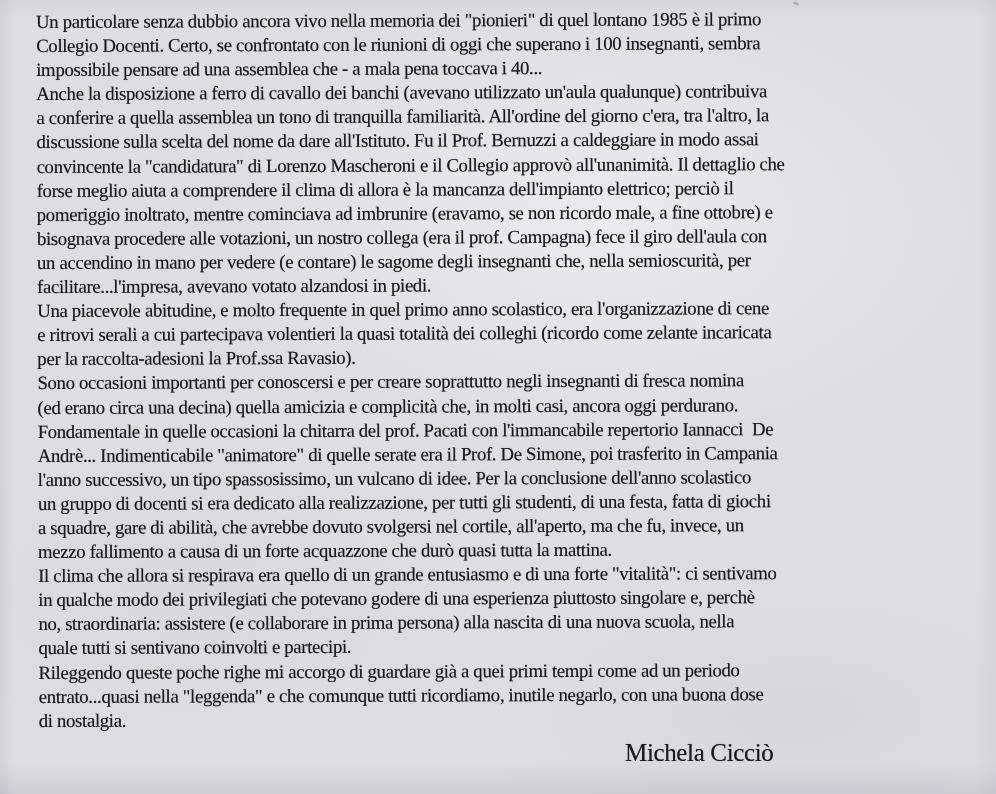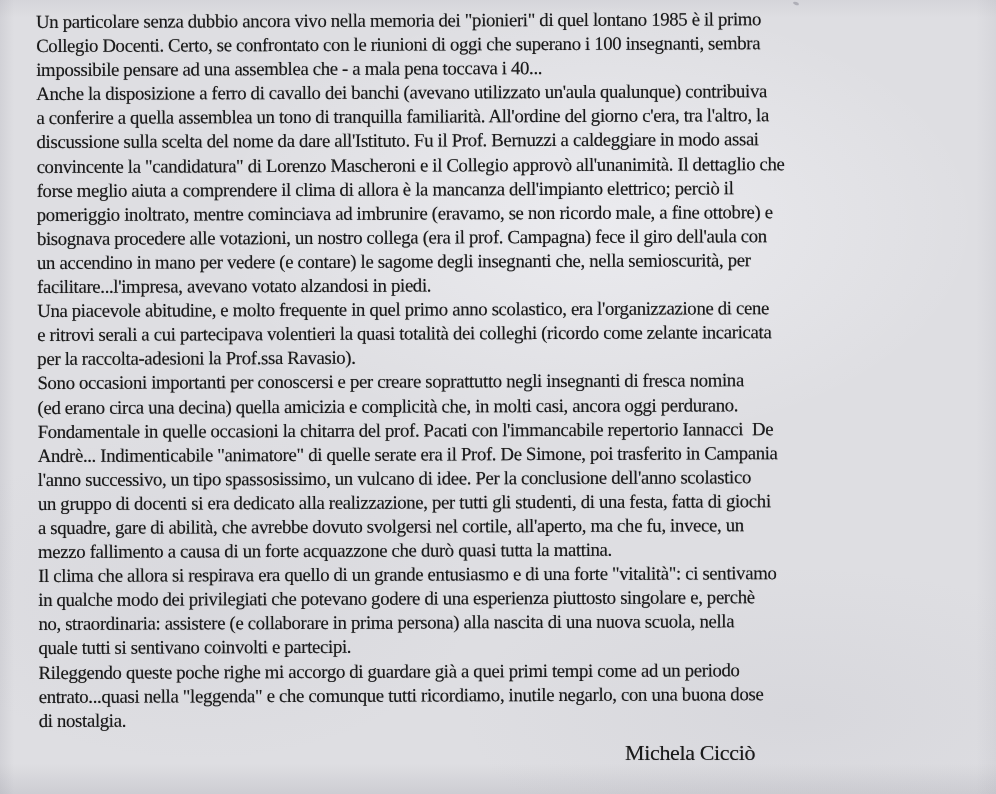--- a/index.html
+++ b/index.html
@@ -39,21 +39,21 @@
   .paragraph { margin: 0; }
   .line {
     white-space: pre;
     height: 24.1px;
   }
   .signature {
     position: absolute;
     left: 625px;
     top: 741px;
     color: #1a1a1a;
-    font-size: 22px;
+    font-size: 25px;
     line-height: 24px;
     letter-spacing: -0.35px;
     text-shadow: 0 0 0.7px rgba(26,26,26,0.55);
     white-space: pre;
   }
   .speck {
     position: absolute;
     left: 793px;
     top: 2px;
     width: 6px;

